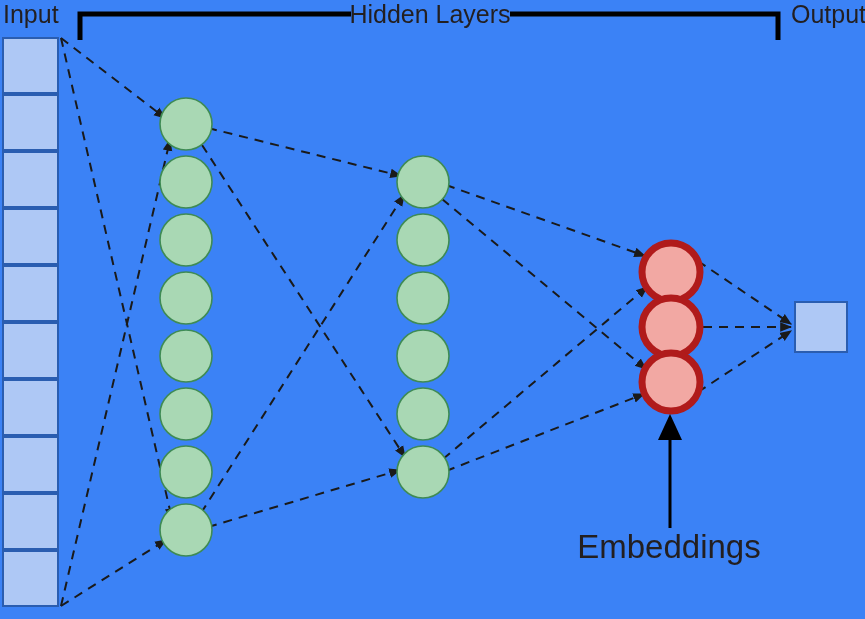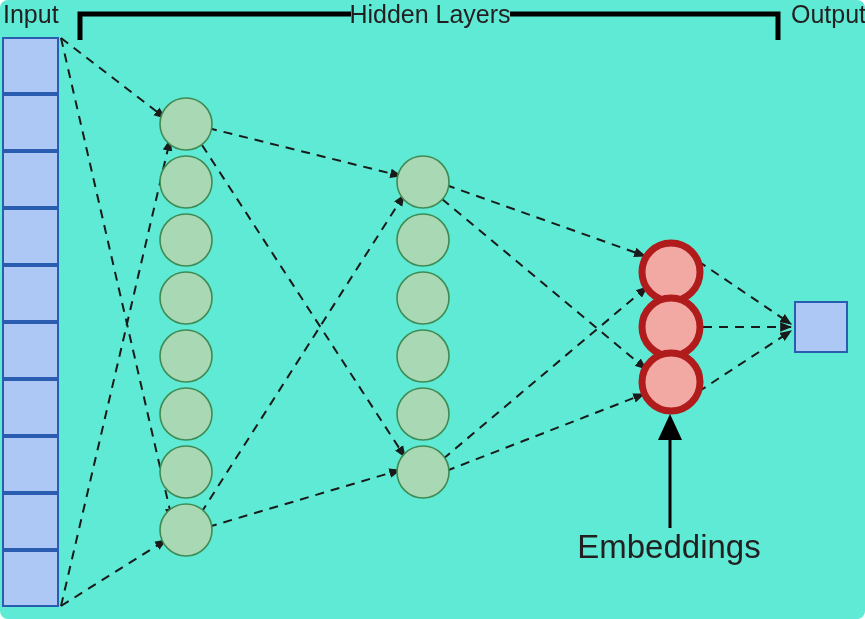--- a/index.html
+++ b/index.html
@@ -12,22 +12,21 @@
     font-family: "Liberation Sans", sans-serif;
     width: 865px;
     height: 619px;
     overflow: hidden;
     position: relative;
   }
   #diagram-root {
     position: relative;
     width: 865px;
     height: 619px;
-    background: #5eead4;
-    border-radius: 8px;
+    background: #3b82f6;
   }
   svg.nn-canvas {
     position: absolute;
     top: 0;
     left: 0;
     width: 865px;
     height: 619px;
     display: block;
   }
   text.label-text {

